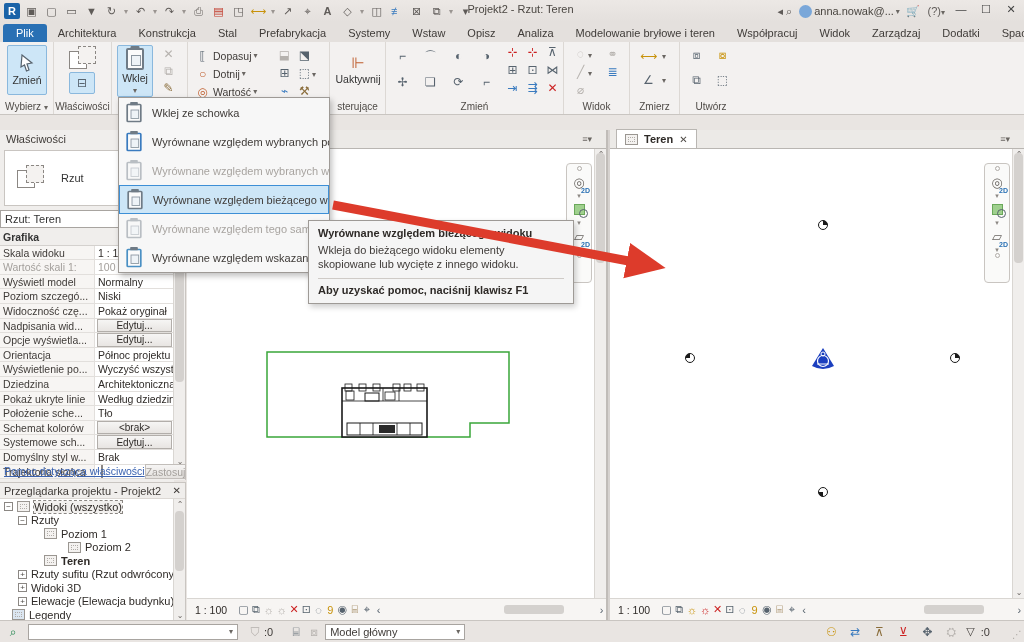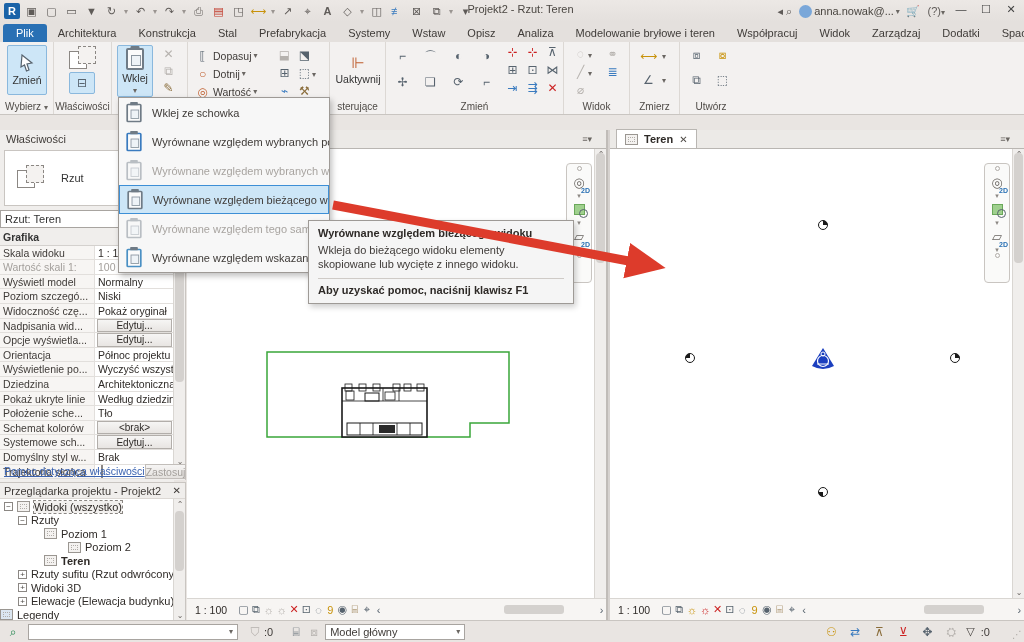--- a/index.html
+++ b/index.html
@@ -440,21 +440,21 @@
         <span>Rzuty sufitu (Rzut odwrócony)</span>
       </div>
       <div class="trow" style="padding-left:18px">
         <span class="texp">+</span>
         <span>Widoki 3D</span>
       </div>
       <div class="trow" style="padding-left:18px">
         <span class="texp">+</span>
         <span>Elewacje (Elewacja budynku)</span>
       </div>
-      <div class="trow" style="padding-left:0">
+      <div class="trow" style="padding-left:12px">
         <span class="ticon" style="background:#dbe6f1"></span>
         <span>Legendy</span>
       </div>
     </div>
     <div id="bscroll">
       <div class="thumb"></div>
       <span class="scroll-arrow" style="top:1px">⌃</span>
       <span class="scroll-arrow" style="bottom:1px">⌄</span>
     </div>
   </div>

